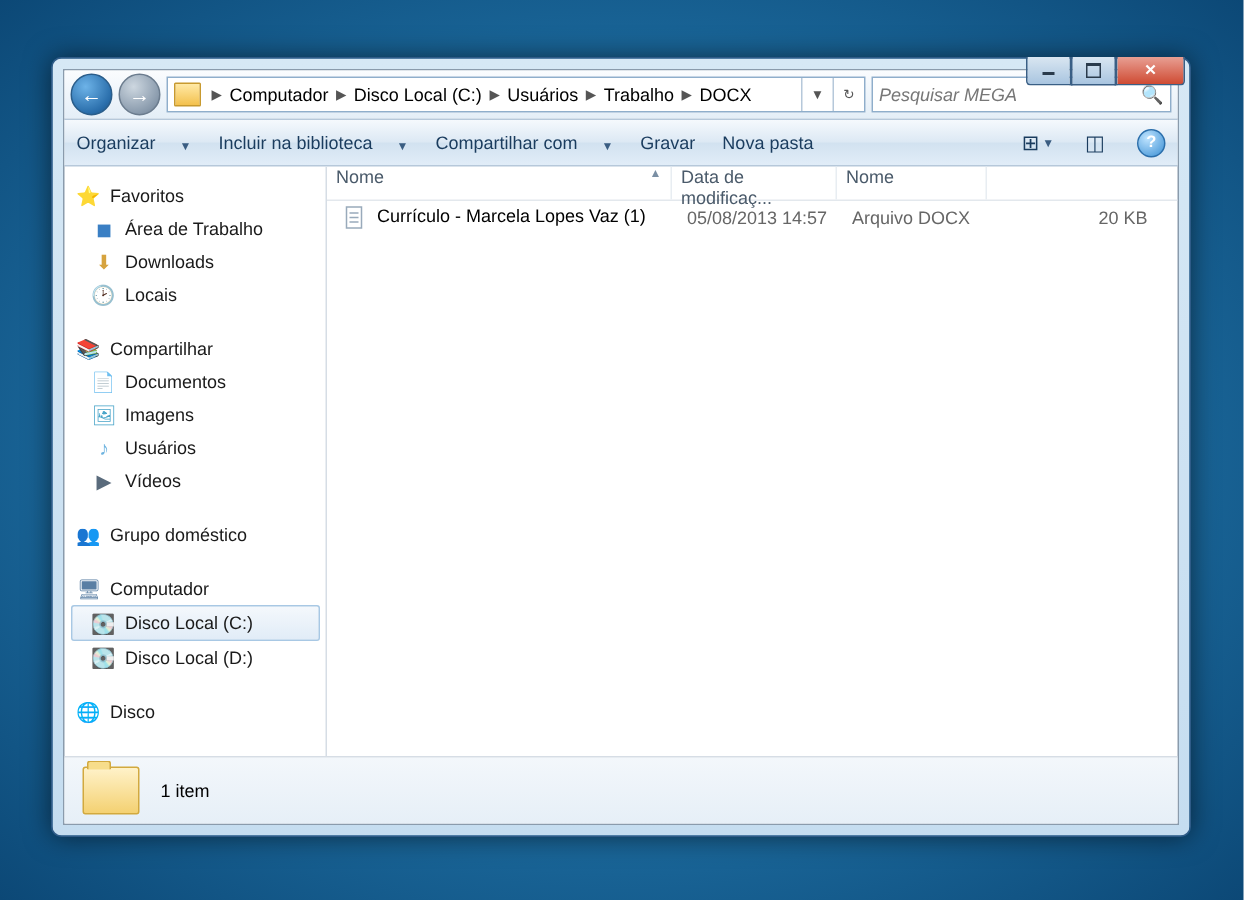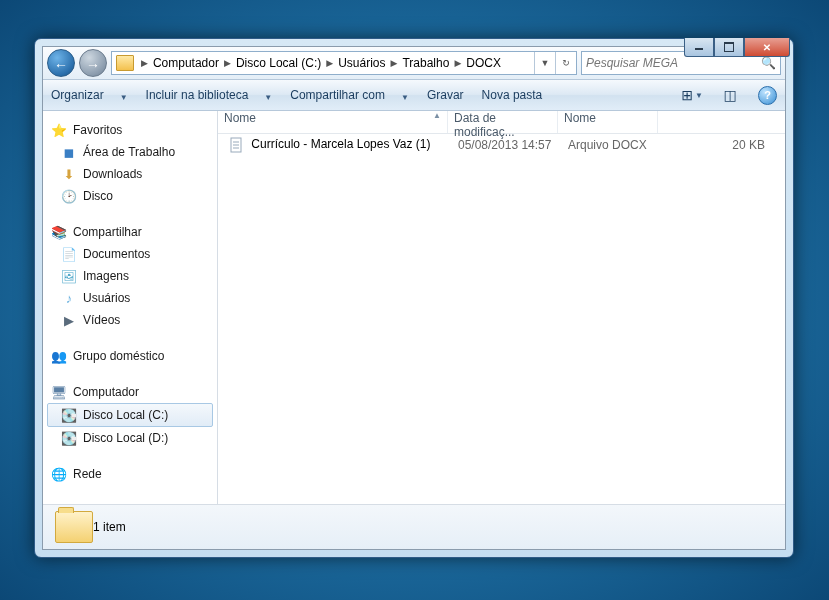--- a/index.html
+++ b/index.html
@@ -40,21 +40,21 @@
 .colhead{height:22px;border-bottom:1px solid #e3e8ed;display:flex;align-items:center;color:#4a5a6a;font-size:12px}
 .colhead>div{padding:0 6px;border-right:1px solid #e8edf2;height:100%;display:flex;align-items:flex-start;box-sizing:border-box}
 .c-name{width:230px}.c-date{width:110px}.c-type{width:100px}.c-size{flex:1}
 .filelist{flex:1}
 .frow{display:flex;align-items:center;height:21px;padding-left:4px}
 .frow>div{padding:0 6px;box-sizing:border-box;overflow:hidden;white-space:nowrap}
 .frow .c-size{text-align:right;padding-right:20px}
 .frow .c-date,.frow .c-type,.frow .c-size{color:#666}
 .docicn{width:16px;height:16px;margin-right:4px;display:inline-block;vertical-align:middle}
 .docicn svg{width:16px;height:16px}
-.status{height:44px;border-top:1px solid #d6dde5;background:linear-gradient(to bottom,#f3f7fb,#e6eff7);display:flex;align-items:center;padding:0 12px;}
+.status{height:44px;border-top:1px solid #d6dde5;background:linear-gradient(to bottom,#f3f7fb,#e6eff7);display:flex;align-items:center;padding:0 12px;gap:14px}
 .bigfold{width:36px;height:30px;background:linear-gradient(to bottom,#fff2c9,#f4d172);border:1px solid #d2a93e;border-radius:2px;position:relative}
 .bigfold::before{content:"";position:absolute;top:-5px;left:2px;width:14px;height:5px;background:#f7dd8b;border:1px solid #d2a93e;border-bottom:none;border-radius:2px 2px 0 0}
 </style>
 </head>
 <body>
 
 <div class="window">
   <div class="titlebar-buttons">
     <div class="tbbtn min"></div>
     <div class="tbbtn max"></div>
@@ -121,21 +121,21 @@
           <div class="sitem">
               <span class="sic" style="color:#3a7fc4">◼</span>
               <span>Área de Trabalho</span>
             </div>
           <div class="sitem">
               <span class="sic" style="color:#d6a33e">⬇</span>
               <span>Downloads</span>
             </div>
           <div class="sitem">
               <span class="sic" style="color:#6a8db5">🕑</span>
-              <span>Disco</span>
+              <span>Locais</span>
             </div>
         </div>
         <div class="sgroup">
           <div class="sitem head">
               <span class="sic" style="color:#5a8fc4">📚</span>
               <span>Compartilhar</span>
             </div>
           <div class="sitem">
               <span class="sic" style="color:#d6a33e">📄</span>
               <span>Documentos</span>
@@ -169,21 +169,21 @@
               <span>Disco Local (C:)</span>
             </div>
           <div class="sitem">
               <span class="sic" style="color:#9aa8b5">💽</span>
               <span>Disco Local (D:)</span>
             </div>
         </div>
         <div class="sgroup">
           <div class="sitem head">
               <span class="sic" style="color:#5a8fc4">🌐</span>
-              <span>Rede</span>
+              <span>Disco</span>
             </div>
         </div>
       </div>
 
       <div class="content">
         <div class="colhead">
           <div class="c-name">
               <span>Nome</span>
               <span style="margin-left:auto;font-size:8px;color:#7a8fa4">▲</span>
             </div>

